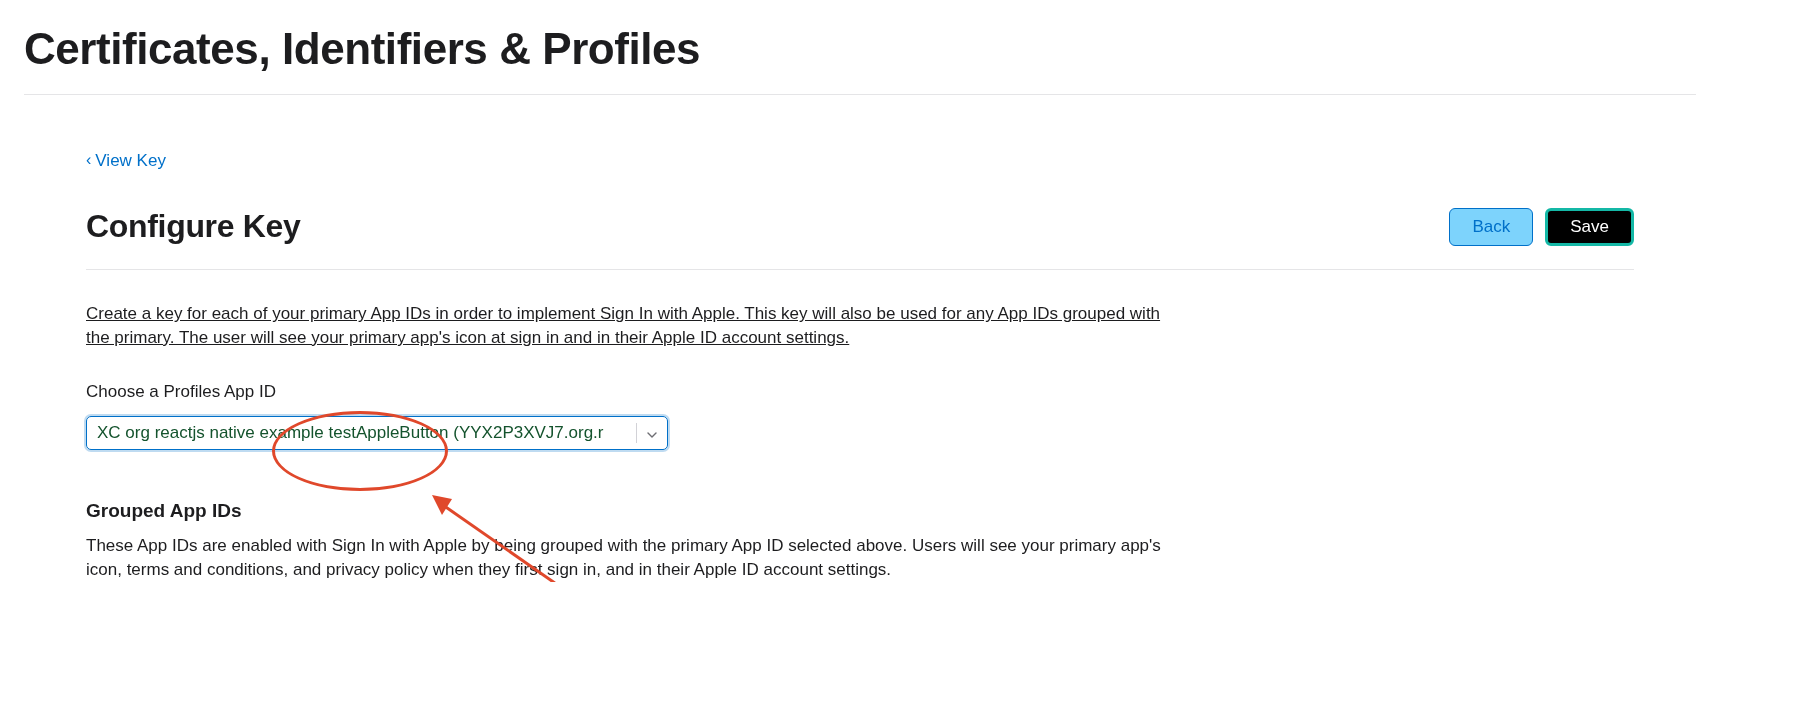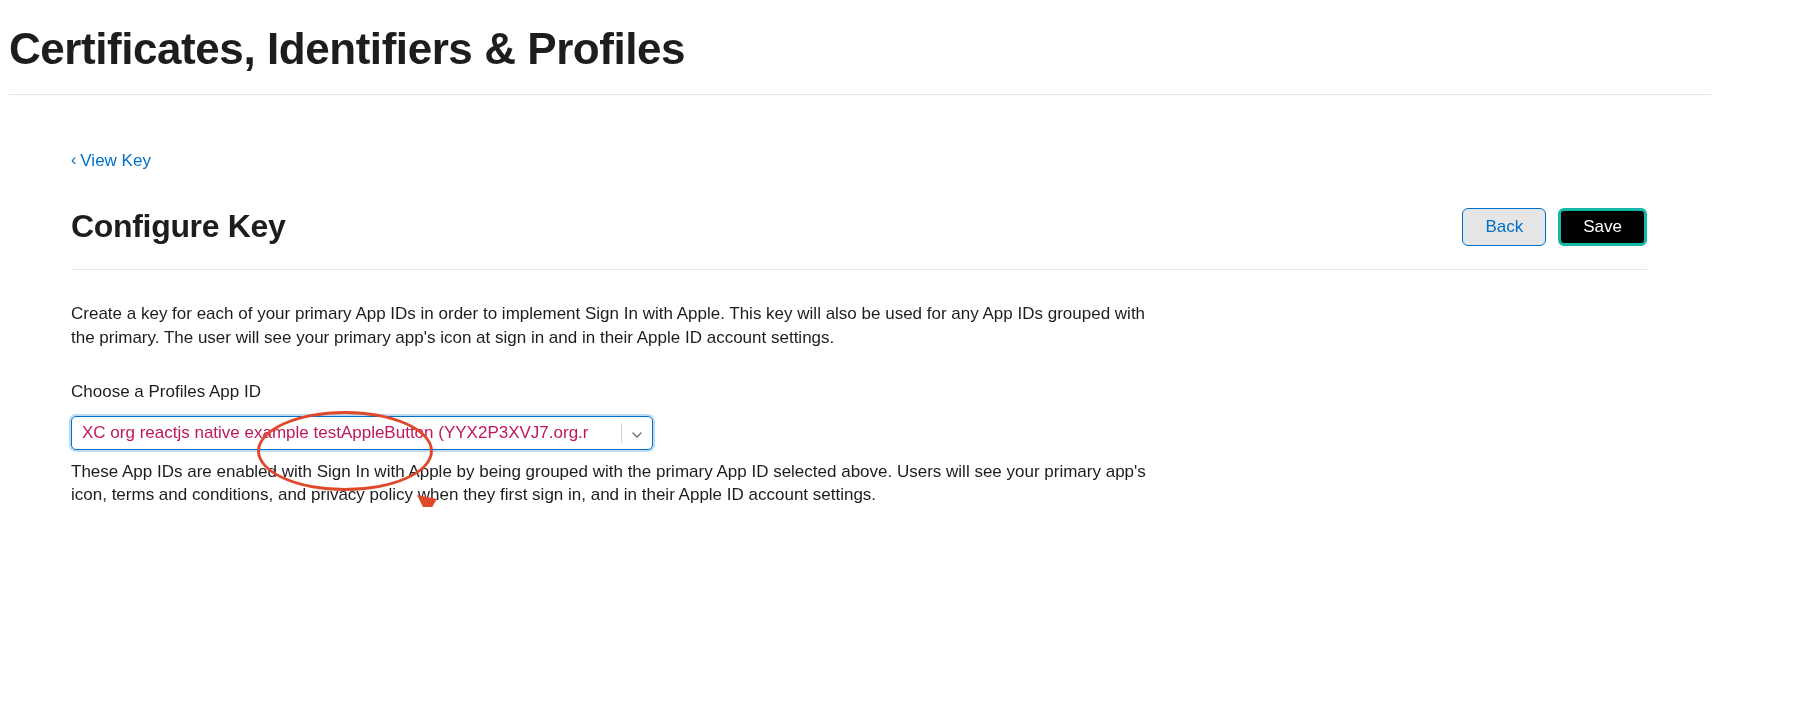--- a/index.html
+++ b/index.html
@@ -6,21 +6,21 @@
   html, body { width: 100%; }
   body {
     font-family: -apple-system, BlinkMacSystemFont, "Segoe UI", Helvetica, Arial, sans-serif;
     color: #1d1d1f;
     background: #fff;
     font-size: 17px;
     line-height: 1.4;
   }
   .page {
     width: 1720px;
-    padding: 0 9px;
+    padding: 0 24px;
   }
   .page-title {
     font-size: 44px;
     font-weight: 700;
     letter-spacing: -0.01em;
     padding: 18px 0 14px 0;
     border-bottom: 1px solid #e5e5e7;
   }
   .content {
     padding: 0 62px;
@@ -59,34 +59,35 @@
     align-items: center;
     justify-content: center;
     height: 38px;
     padding: 0 22px;
     font-size: 17px;
     border-radius: 6px;
     cursor: pointer;
     font-family: inherit;
   }
   .btn-secondary {
-    background: #e5e5e5;
+    background: #7dd3fc;
     color: #0070c9;
     border: 1px solid #0070c9;
   }
   .btn-primary {
     background: #000000;
     color: #fff;
     border: 3px solid #14b8a6;
   }
   .intro {
     margin-top: 32px;
     max-width: 1100px;
     font-size: 17px;
     color: #1d1d1f;
+    text-decoration: underline;
   }
   .field-label {
     margin-top: 30px;
     font-size: 17px;
   }
   .select-wrap {
     position: relative;
     margin-top: 12px;
     width: 582px;
   }
@@ -97,21 +98,21 @@
     outline: 2px solid rgba(0,112,201,0.25);
     outline-offset: 0;
     border-radius: 5px;
     background: #fff;
     font-family: inherit;
     font-size: 17px;
     padding: 0 36px 0 10px;
     text-overflow: ellipsis;
     white-space: nowrap;
     overflow: hidden;
-    color: #be185d;
+    color: #14532d;
     display: flex;
     align-items: center;
     cursor: pointer;
     position: relative;
   }
   .select-divider {
     position: absolute;
     right: 30px;
     top: 6px;
     bottom: 6px;
@@ -181,20 +182,21 @@
         <span style="overflow:hidden;text-overflow:clip;white-space:nowrap;display:block;width:100%;">XC org reactjs native example testAppleButton (YYX2P3XVJ7.org.r</span>
         <span class="select-divider"></span>
         <span class="select-caret">
           <svg width="10" height="6" viewBox="0 0 10 6">
               <path d="M1 1 L5 5 L9 1" fill="none" stroke="#6e6e73" stroke-width="1.4" stroke-linecap="round" stroke-linejoin="round"></path>
             </svg>
         </span>
       </div>
     </div>
 
+    <h3 class="subheading">Grouped App IDs</h3>
     <p class="subtext">These App IDs are enabled with Sign In with Apple by being grouped with the primary App ID selected above. Users will see your primary app's icon, terms and conditions, and privacy policy when they first sign in, and in their Apple ID account settings.</p>
 
     
     <div class="annotation" style="left:0; top:0; width:100%; height:100%;">
       <div class="ellipse" style="left:248px; top:316px; width:176px; height:80px;"></div>
       <svg class="arrow-svg" style="left:398px; top:390px;" width="160" height="120" viewBox="0 0 160 120">
         <line x1="150" y1="110" x2="18" y2="18" stroke="#e0482b" stroke-width="3"></line>
         <polygon points="10,10 30,14 20,30" fill="#e0482b"></polygon>
       </svg>
     </div>

